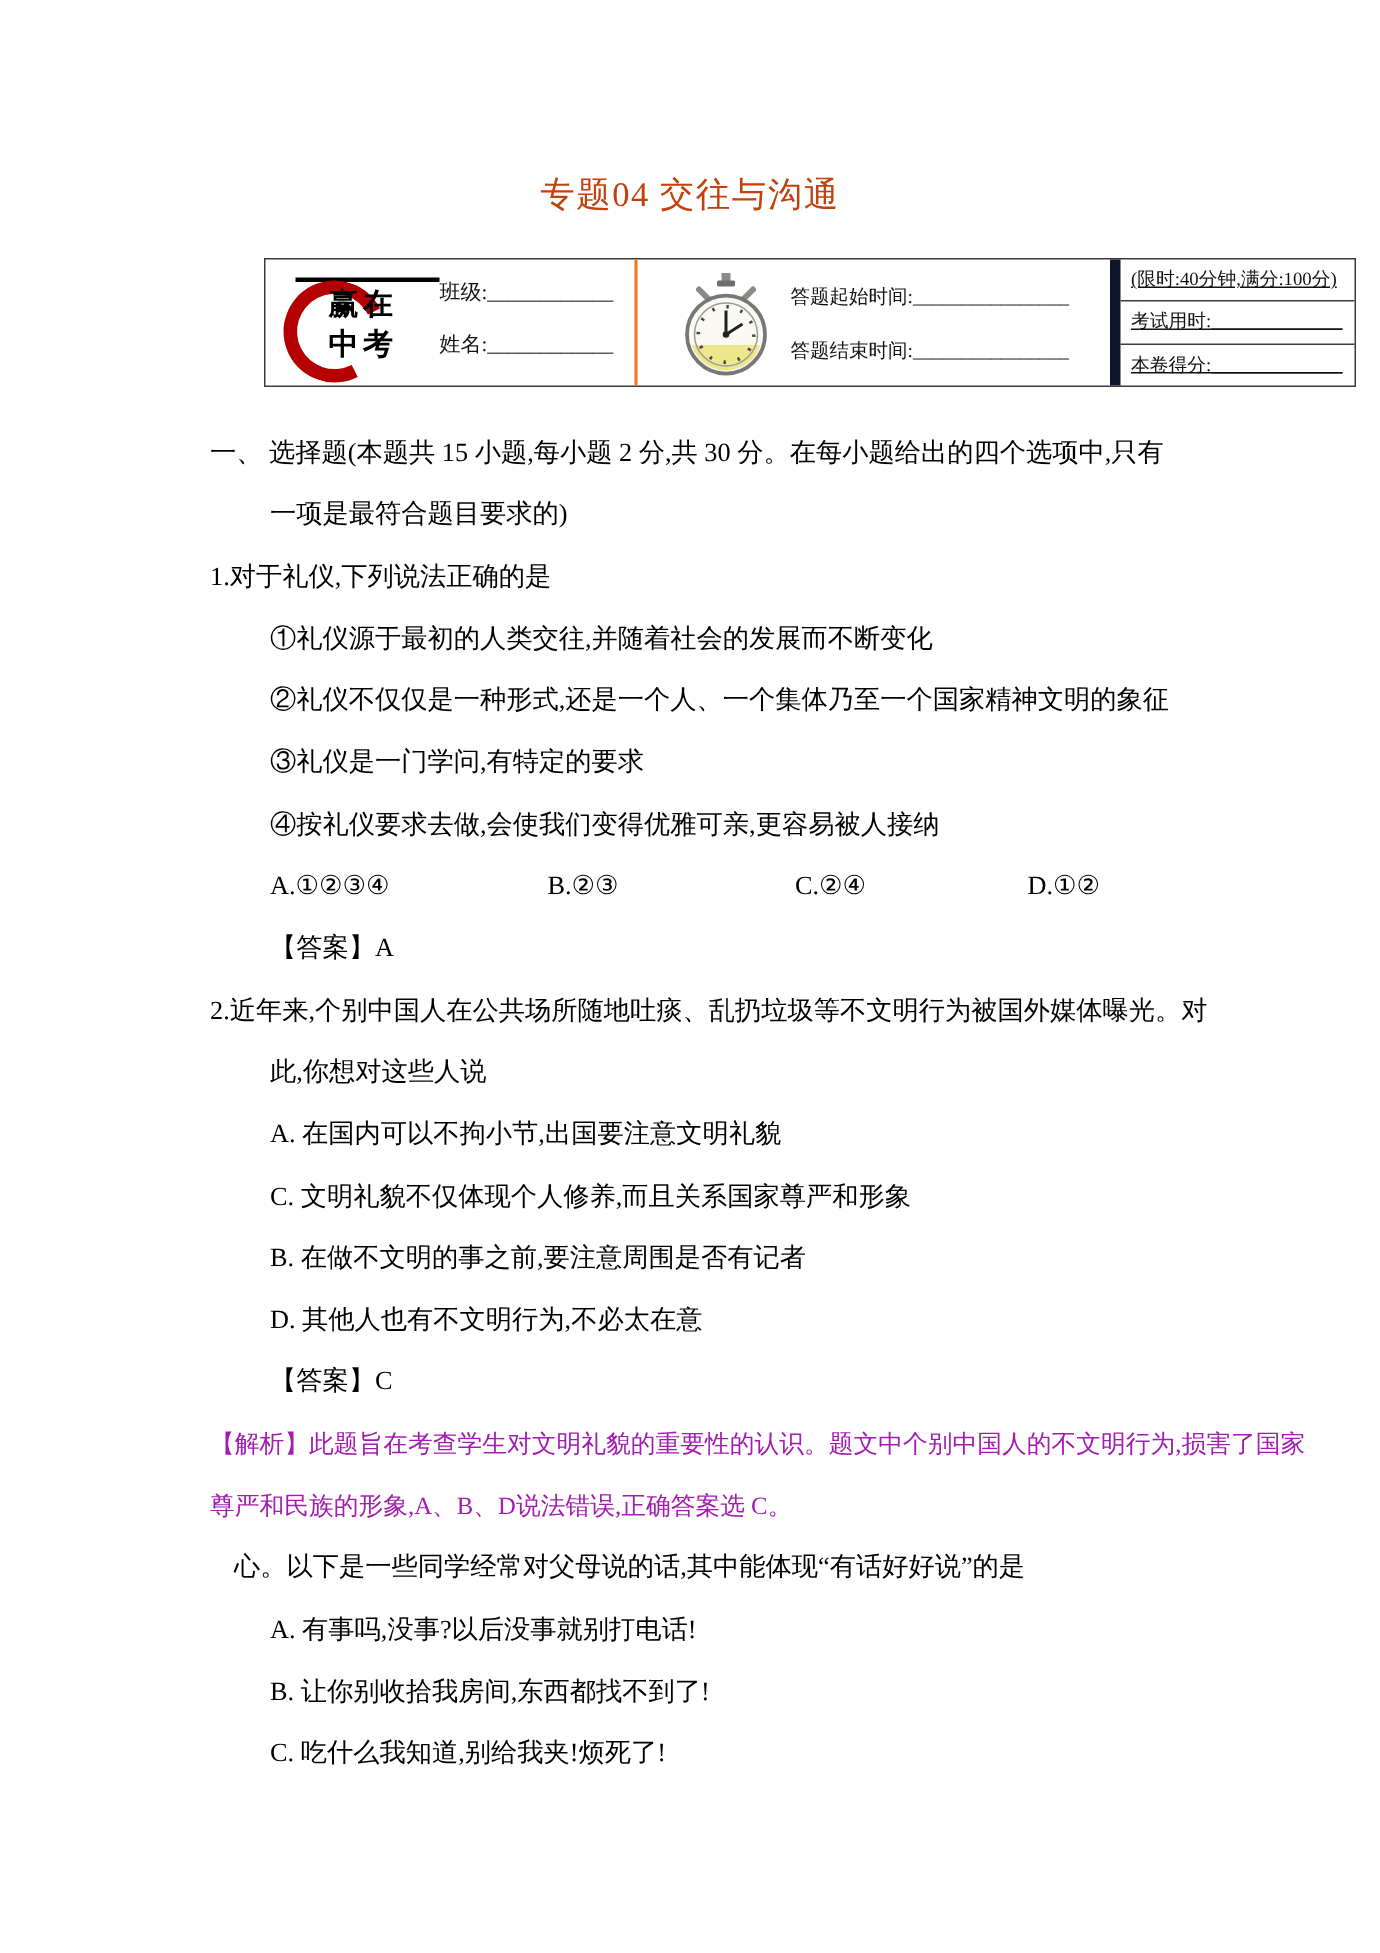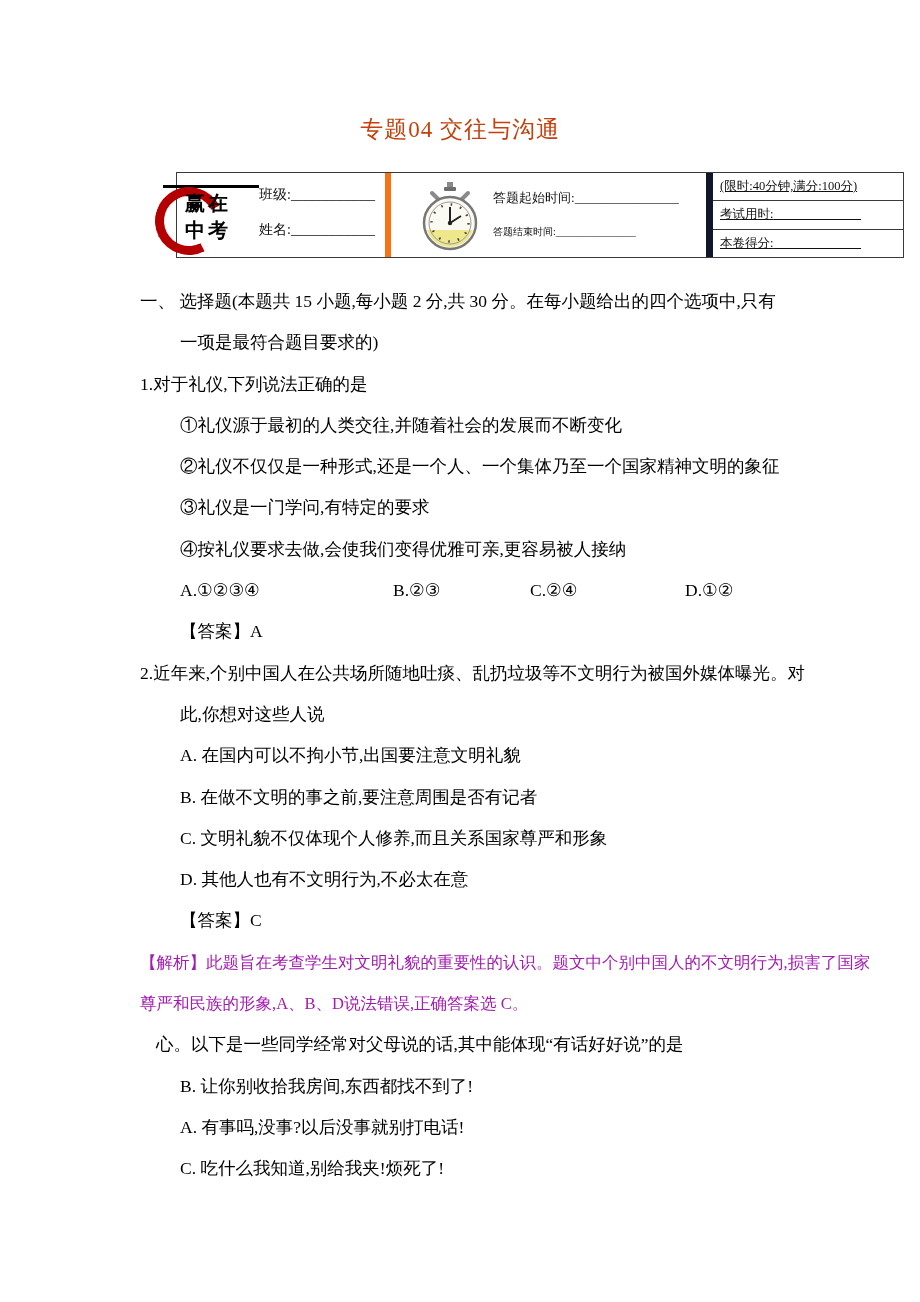--- a/index.html
+++ b/index.html
@@ -12,29 +12,29 @@
     position:absolute;top:114px;left:0;width:100%;
     text-align:center;color:#c2410c;font-size:23px;font-weight:normal;
     letter-spacing:1px;
   }
   
   .header-box{
     position:absolute;left:176px;top:172px;width:728px;height:86px;
     border:1px solid #3a3a3a;display:flex;background:#fff;box-sizing:border-box;
   }
   .cell{position:relative;box-sizing:border-box;}
-  .cell-left{width:214px;border-right:6px solid #f97316;}
+  .cell-left{width:214px;border-right:2px solid #f97316;margin-left:34px;}
   .cell-mid{width:322px;border-right:7px solid #0f172a;}
   .cell-right{flex:1;display:flex;flex-direction:column;}
   .field{position:absolute;font-size:14px;white-space:nowrap;color:#111;}
   .field .blank{letter-spacing:0;}
   .f-class{left:82px;top:13px;}
   .f-name{left:82px;top:48px;}
   .f-start{left:102px;top:16px;font-size:13px;}
-  .f-end{left:102px;top:52px;font-size:10px;}
+  .f-end{left:102px;top:52px;font-size:13px;}
   .info-row{
     flex:1;display:flex;align-items:center;padding-left:7px;
     font-size:12.5px;white-space:nowrap;color:#111;text-decoration:underline;
   }
   .info-row.rule{border-bottom:1px solid #3a3a3a;}
   
   .logo{position:absolute;left:-22px;top:2px;width:116px;height:80px;}
   .logo-arc{
     position:absolute;left:0;top:12px;width:50px;height:50px;border-radius:50%;
     border:9px solid #b40000;border-right-color:transparent;
@@ -51,21 +51,21 @@
   .content{
     position:absolute;left:140px;top:281px;width:775px;
     font-size:17.5px;color:#000;
   }
   .line{height:41.3px;line-height:41.3px;white-space:nowrap;}
   .ind{padding-left:40px;}
   .ind-sm{padding-left:16px;}
   .red{color:#a21caf;font-size:16.5px;}
   .choices{position:relative;}
   .choices span{position:absolute;top:0;}
-  .cA{left:40px;} .cB{left:225px;margin-left:28px;} .cC{left:390px;} .cD{left:545px;}
+  .cA{left:40px;} .cB{left:225px;} .cC{left:390px;} .cD{left:545px;}
 </style>
 </head>
 <body>
 
 <div class="doc-title">专题04 交往与沟通</div>
 
 <div class="header-box">
   <div class="cell cell-left">
     <div class="logo">
       <div class="logo-topline"></div>
@@ -128,24 +128,24 @@
     <span class="cA">A.①②③④</span>
     <span class="cB">B.②③</span>
     <span class="cC">C.②④</span>
     <span class="cD">D.①②</span>
   </div>
   <div class="line ind">【答案】A</div>
 
   <div class="line">2.近年来,个别中国人在公共场所随地吐痰、乱扔垃圾等不文明行为被国外媒体曝光。对</div>
   <div class="line ind">此,你想对这些人说</div>
   <div class="line ind">A. 在国内可以不拘小节,出国要注意文明礼貌</div>
+  <div class="line ind">C. 文明礼貌不仅体现个人修养,而且关系国家尊严和形象</div>
   <div class="line ind">B. 在做不文明的事之前,要注意周围是否有记者</div>
-  <div class="line ind">C. 文明礼貌不仅体现个人修养,而且关系国家尊严和形象</div>
   <div class="line ind">D. 其他人也有不文明行为,不必太在意</div>
   <div class="line ind">【答案】C</div>
   <div class="line red">【解析】此题旨在考查学生对文明礼貌的重要性的认识。题文中个别中国人的不文明行为,损害了国家</div>
   <div class="line red">尊严和民族的形象,A、B、D说法错误,正确答案选 C。</div>
 
   <div class="line ind-sm">心。以下是一些同学经常对父母说的话,其中能体现“有话好好说”的是</div>
+  <div class="line ind">A. 有事吗,没事?以后没事就别打电话!</div>
   <div class="line ind">B. 让你别收拾我房间,东西都找不到了!</div>
-  <div class="line ind">A. 有事吗,没事?以后没事就别打电话!</div>
   <div class="line ind">C. 吃什么我知道,别给我夹!烦死了!</div>
 </div>
 
 </body></html>

